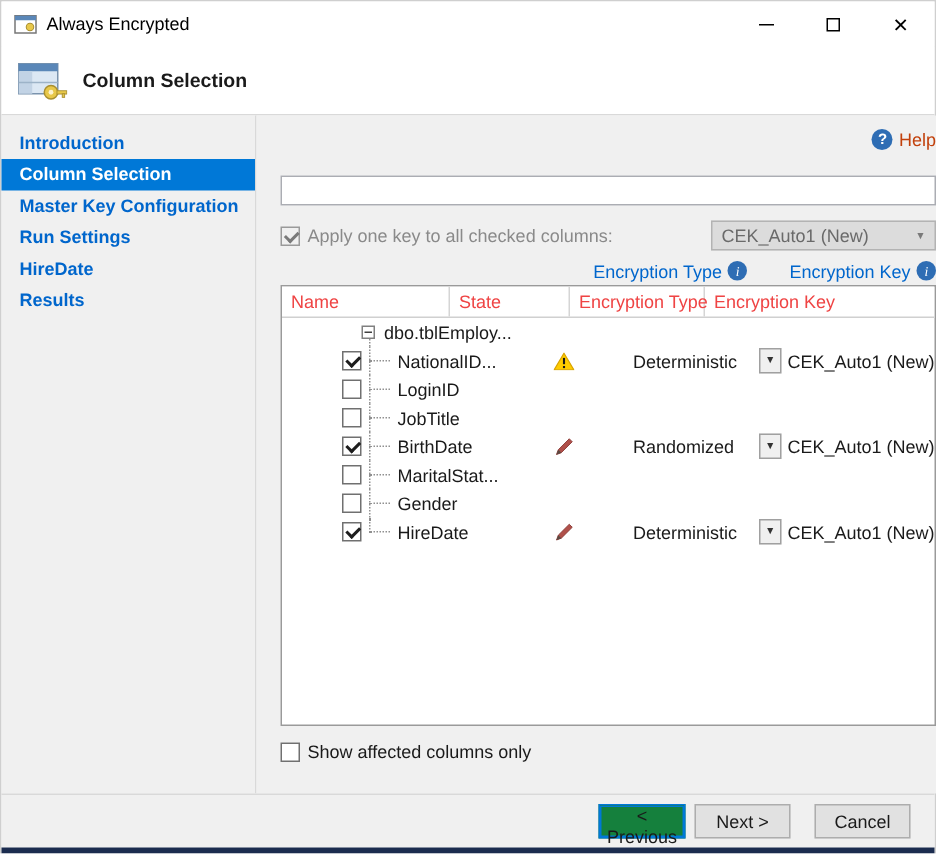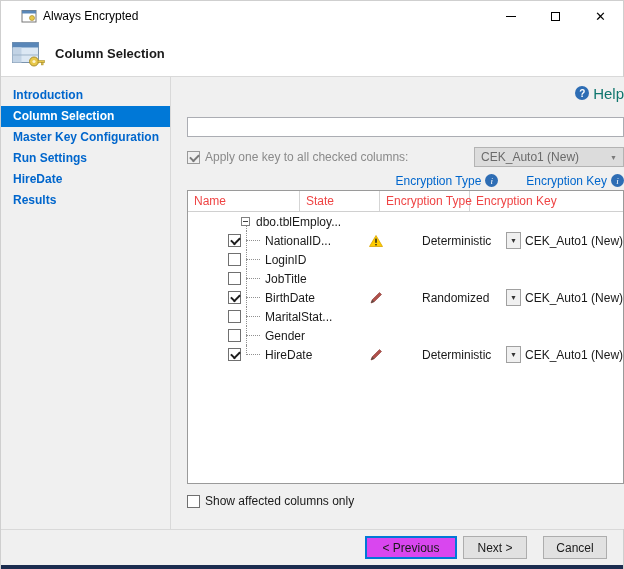--- a/index.html
+++ b/index.html
@@ -2,21 +2,21 @@
 <html><head>
 <meta charset="utf-8">
 <style>
   * { margin:0; padding:0; box-sizing:border-box; }
   html,body { background:#ffffff; }
   body { width:624px; height:569px; font-family:"Liberation Sans", sans-serif; font-size:12px; color:#1a1a1a; }
 
   .window { width:624px; height:569px; border:1px solid #cfcfcf; border-bottom:none; display:flex; flex-direction:column; background:#fff; }
 
   
-  .titlebar { height:30px; display:flex; align-items:center; padding-left:20px; background:#fff; flex:0 0 auto; }
+  .titlebar { height:30px; display:flex; align-items:center; padding-left:8px; background:#fff; flex:0 0 auto; }
   .titlebar .app-icon { width:16px; height:16px; margin-right:6px; }
   .titlebar .title { font-size:12px; color:#000; }
   .win-controls { margin-left:auto; display:flex; height:100%; }
   .win-btn { width:45px; height:100%; display:flex; align-items:center; justify-content:center; cursor:pointer; }
   .glyph-min { width:10px; height:1px; background:#000; display:inline-block; }
   .glyph-max { width:9px; height:9px; border:1px solid #000; display:inline-block; }
   .glyph-close { font-size:13px; color:#000; line-height:1; }
 
   
   .wizhead { height:46px; display:flex; align-items:center; gap:10px; padding-left:10px; border-bottom:1px solid #d9d9d9; background:#fff; flex:0 0 auto; }
@@ -27,21 +27,21 @@
   .bodyrow { flex:1 1 auto; display:flex; min-height:0; }
   .sidebar { width:170px; background:#f0f0f0; border-right:1px solid #d9d9d9; padding-top:8px; flex:0 0 auto; }
   .side-item { height:21px; line-height:21px; padding-left:12px; color:#0066cc; font-size:12px; cursor:pointer; white-space:nowrap;font-weight:bold; }
   .side-item.active { background:#0078d7; color:#fff; }
 
   .main { flex:1 1 auto; background:#f0f0f0; padding:8px 18px 0 16px; display:flex; flex-direction:column; }
 
   .help-row { display:flex; justify-content:flex-end; align-items:center; gap:4px; height:16px; cursor:pointer; }
   .help-icon { width:14px; height:14px; border-radius:50%; background:#2e6db4; color:#fff; display:flex; align-items:center; justify-content:center; font-size:10px; font-weight:bold; }
   .help-icon::after { content:"?"; }
-  .help-label { color:#0f766e; font-size:15px; }
+  .help-label { color:#c2410c; font-size:12px; }
 
   .filter-input { margin-top:16px; height:20px; width:100%; border:1px solid #abadb3; background:#fff; padding:0 4px; font-family:"Liberation Sans",sans-serif; font-size:12px; }
 
   .apply-row { margin-top:10px; display:flex; align-items:center; height:20px; }
   .apply-label { color:#8a8a8a; margin-left:5px; }
   .combo-disabled { margin-left:auto; width:150px; height:20px; background:#dcdcdc; border:1px solid #b3b3b3; color:#6a6a6a; display:flex; align-items:center; padding:0 6px; position:relative; }
   .combo-disabled .combo-arrow { position:absolute; right:6px; font-size:7px; color:#7a7a7a; }
   .combo-arrow::after { content:"▼"; }
 
   .links-row { margin-top:6px; height:15px; display:flex; justify-content:flex-end; align-items:center; gap:28px; }
@@ -80,21 +80,21 @@
   .group-name { margin-left:6px; white-space:nowrap; }
 
   .dd-btn { width:15px; height:17px; background:#f0f0f0; border:1px solid #a0a0a0; display:flex; align-items:center; justify-content:center; font-size:7px; color:#333; cursor:pointer; flex:0 0 auto; }
   .dd-btn::after { content:"▼"; }
 
   .show-row { margin-top:10px; display:flex; align-items:center; gap:5px; }
 
   
   .footer { height:36px; flex:0 0 auto; background:#f0f0f0; border-top:1px solid #d9d9d9; display:flex; align-items:center; justify-content:flex-end; padding-right:16px; gap:6px; }
   .btn { height:23px; background:#e1e1e1; border:1px solid #adadad; font-family:"Liberation Sans",sans-serif; font-size:12px; color:#1a1a1a; cursor:pointer; }
-  .btn-prev { width:92px; background:#d946ef; border:1px solid #0078d7; box-shadow:inset 0 0 0 1px #0078d7; }
+  .btn-prev { width:58px; background:#15803d; border:1px solid #0078d7; box-shadow:inset 0 0 0 1px #0078d7; }
   .btn-next { width:64px; }
   .btn-cancel { width:64px; margin-left:10px; }
 
   .bottom-edge { height:4px; background:#1b2c4f; flex:0 0 auto; }
 
   svg { display:block; }
 </style>
 </head>
 <body>
 

